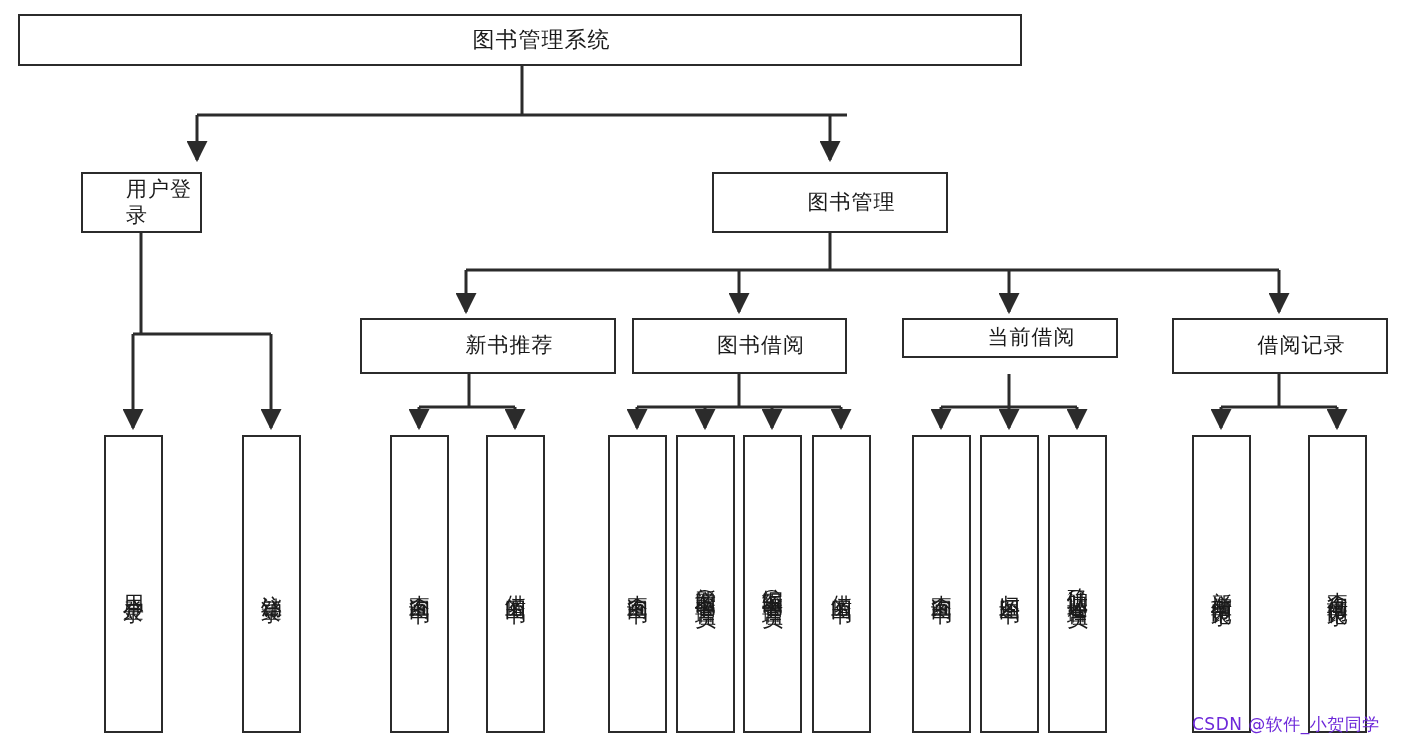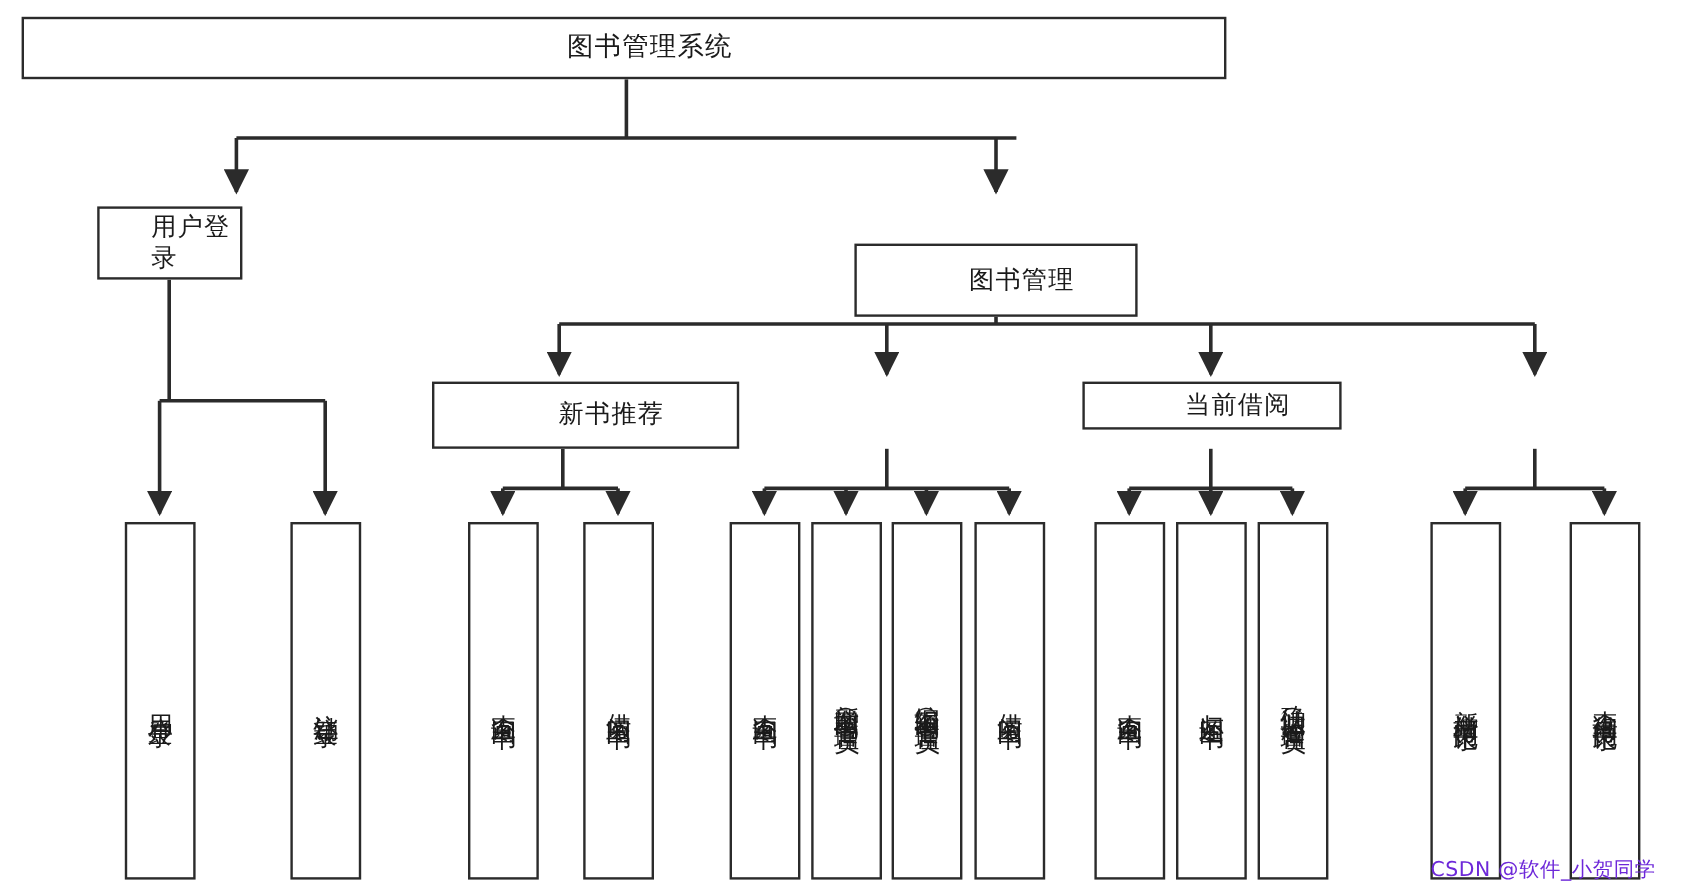--- a/index.html
+++ b/index.html
@@ -118,29 +118,35 @@
     </g>
   </svg>
 
   <div class="node horiz root" style="left:18px; top:14px; width:1004px; height:52px;">
     <span>图书管理系统</span>
   </div>
 
   <div class="node horiz" style="left:81px; top:172px; width:121px; height:61px;">
     <span>用户登录</span>
   </div>
-  <div class="node horiz" style="left:712px; top:172px; width:236px; height:61px;margin-top:31px;">
+  <div class="node horiz" style="left:712px; top:172px; width:236px; height:61px;">
     <span>图书管理</span>
   </div>
 
   <div class="node horiz" style="left:360px; top:318px; width:256px; height:56px;">
     <span>新书推荐</span>
   </div>
+  <div class="node horiz" style="left:632px; top:318px; width:215px; height:56px;">
+    <span>图书借阅</span>
+  </div>
   <div class="node horiz" style="left:902px; top:318px; width:216px; height:40px;">
     <span>当前借阅</span>
+  </div>
+  <div class="node horiz" style="left:1172px; top:318px; width:216px; height:56px;">
+    <span>借阅记录</span>
   </div>
 
   <div class="node vert" style="left:104px; top:435px; width:59px; height:298px;">
     <span>用户登录</span>
   </div>
   <div class="node vert" style="left:242px; top:435px; width:59px; height:298px;">
     <span>注销登录</span>
   </div>
 
   <div class="node vert" style="left:390px; top:435px; width:59px; height:298px;">

